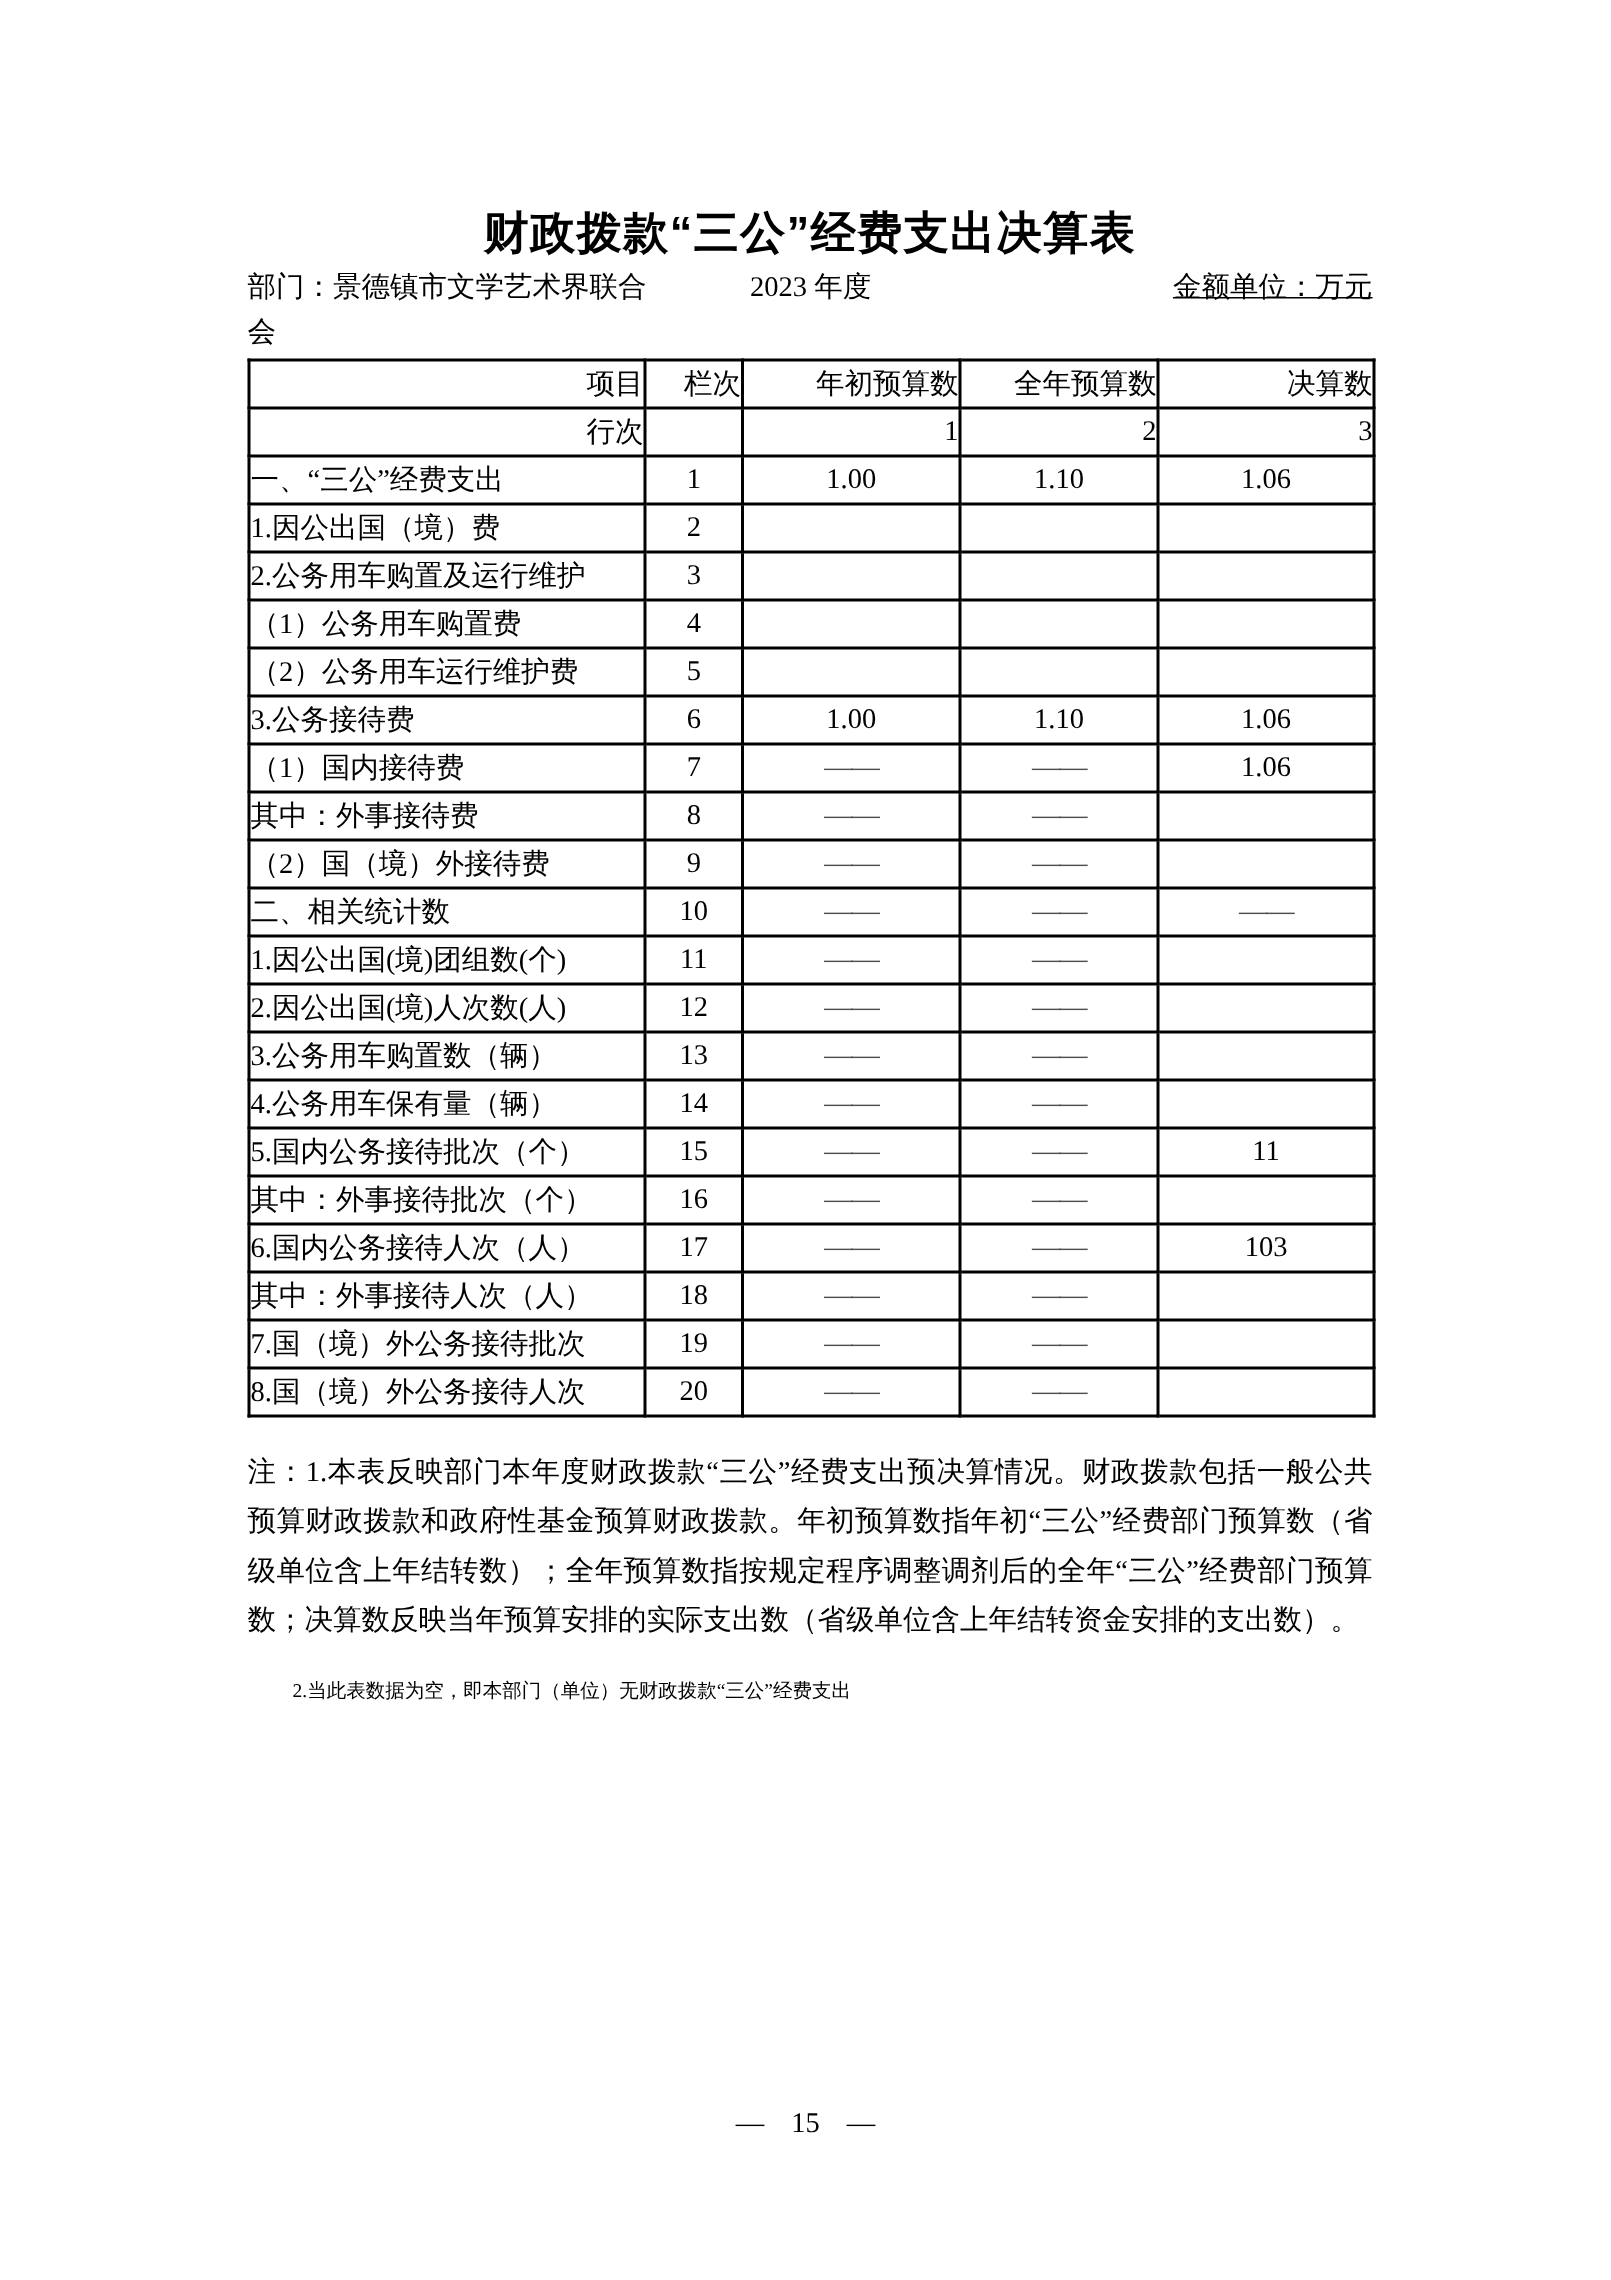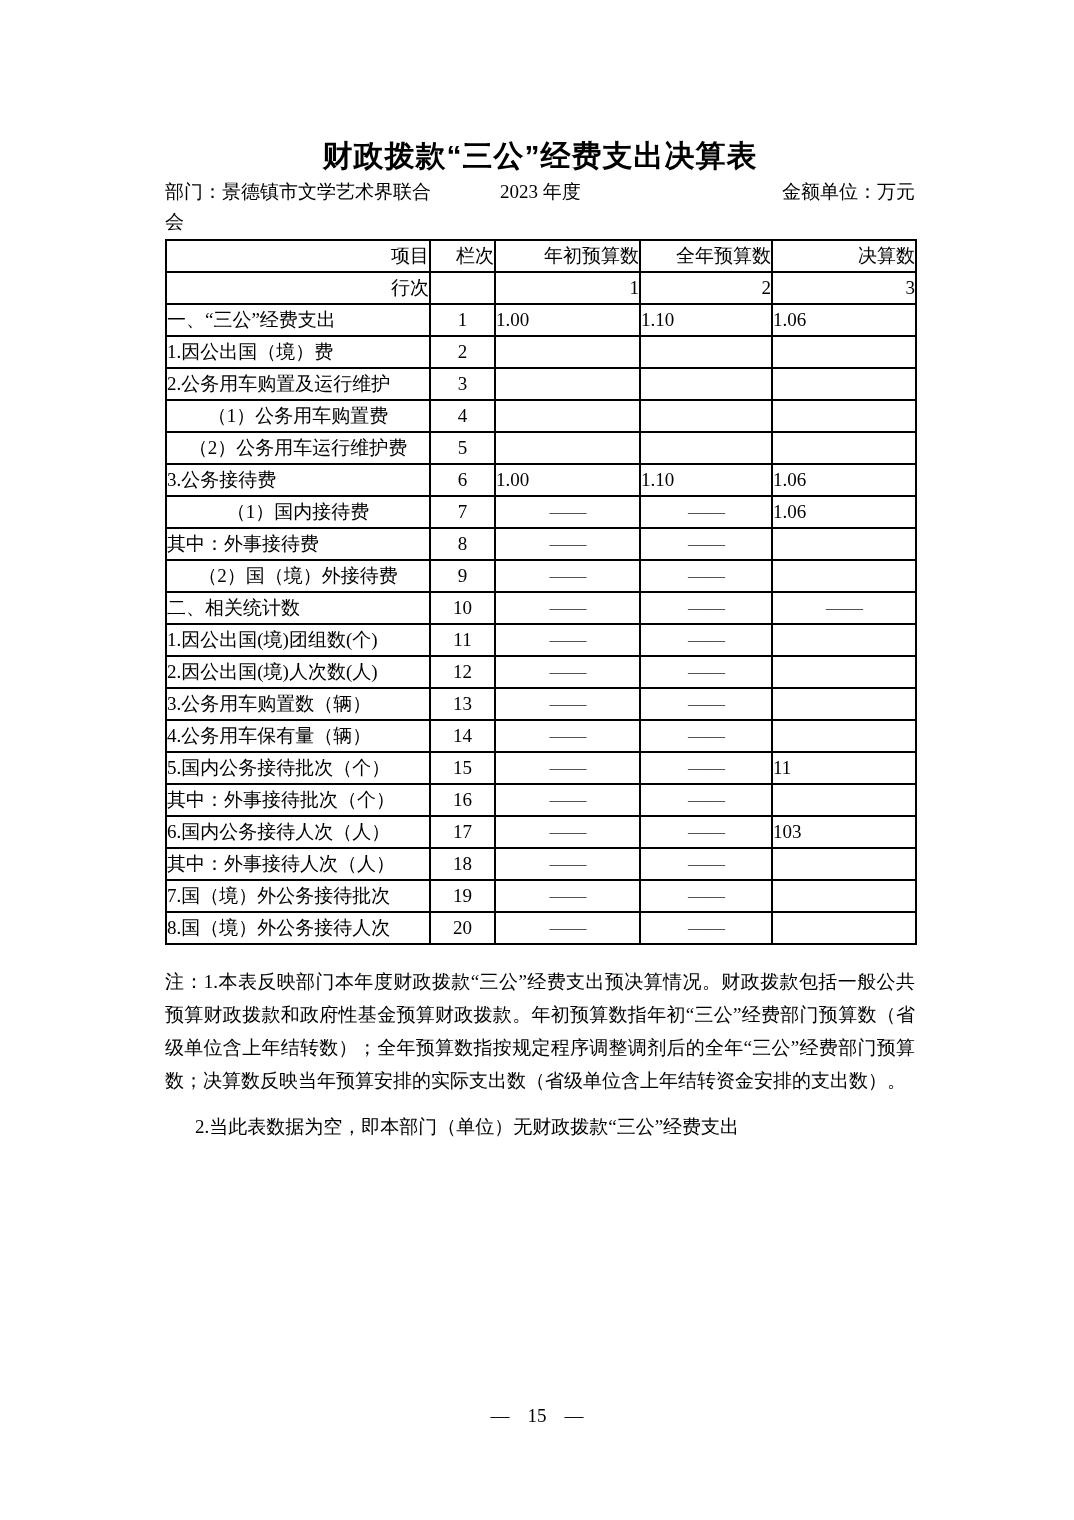--- a/index.html
+++ b/index.html
@@ -34,54 +34,54 @@
     font-size: 19px;
     line-height: 26px;
   }
   .meta-row {
     display: flex;
     font-size: 19px;
     line-height: 30px;
   }
   .dept { width: 272px; }
   .year { margin-left: 63px; white-space: nowrap; }
-  .unit { margin-left: auto; white-space: nowrap; }
+  .unit { margin-left: auto; white-space: nowrap; text-decoration: underline; }
   table.expense-table {
     margin-top: 2px;
     width: 750px;
     border-collapse: collapse;
     table-layout: fixed;
   }
   table.expense-table td {
     border: 2px solid #000000;
     height: 30px;
     font-size: 19px;
     padding: 0;
     overflow: hidden;
     white-space: nowrap;
   }
   td.hc { text-align: right; }
   td.cc { text-align: center; }
   td.lbl { text-align: left; }
   td.i0 { padding-left: 5px; }
   td.i1 { padding-left: 19px; }
   td.i2 { padding-left: 31px; }
-  td.i3 { padding-left: 45px; text-align: center; }
+  td.i3 { padding-left: 45px; }
   td.i4 { padding-left: 63px; }
-  td.c-num { text-align: left; padding-right: 10px; }
+  td.c-num { text-align: center; padding-right: 10px; }
   td.c-dash { text-align: center; color: #4d4d4d; letter-spacing: -1px; }
   .note1 {
     margin: 20px 0 0 0;
     font-size: 19px;
     line-height: 33px;
     text-align: justify;
   }
   .note2 {
     margin: 13px 0 0 0;
-    font-size: 19px;
+    font-size: 13px;
     line-height: 33px;
     text-indent: 30px;
   }
   .footer {
     position: absolute;
     left: 0;
     top: 1405px;
     width: 1074px;
     text-align: center;
     font-size: 19px;

